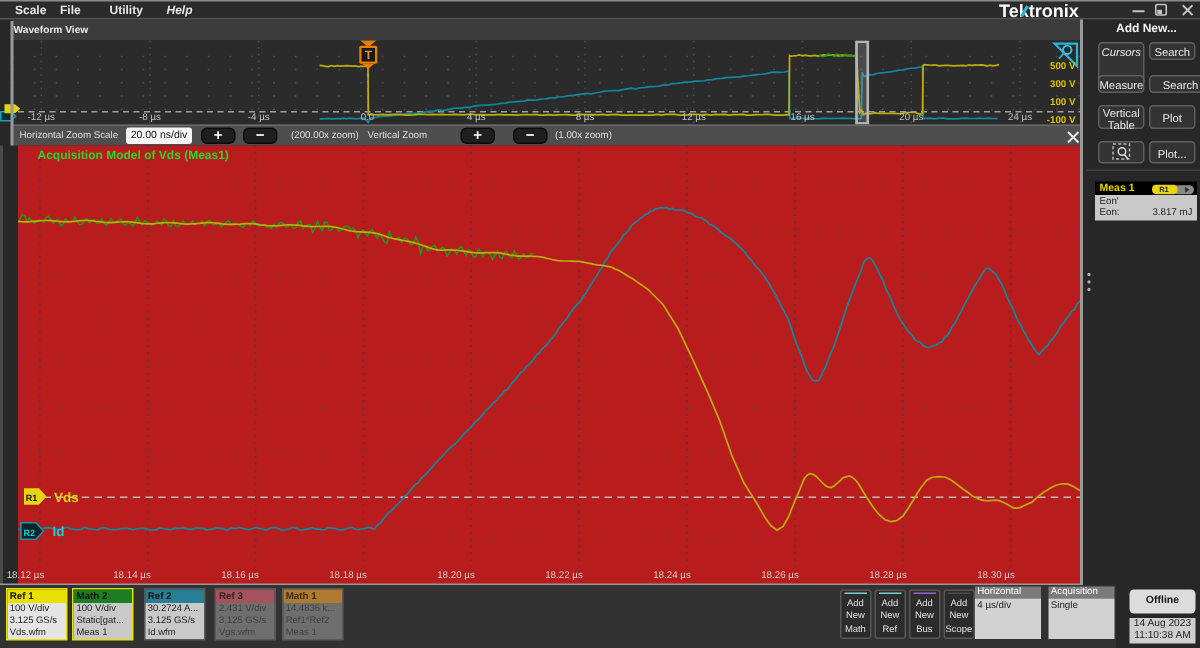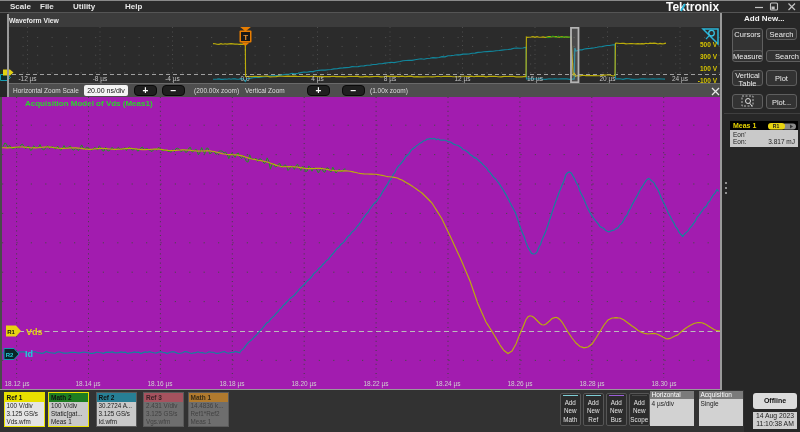--- a/index.html
+++ b/index.html
@@ -9,21 +9,21 @@
 #logo{left:666px;top:0px;font-size:12px;font-weight:bold;color:#fafafa;letter-spacing:0px;}
 #tabbar{left:8px;top:13px;width:712px;height:14px;background:#3c3c3c;}
 #tabtext{left:9px;top:17px;font-size:6.8px;font-weight:bold;color:#ececec;}
 #ovwrap{left:8px;top:27px;width:712px;height:56px;background:#2b2b2b;}
 .ovax{position:absolute;right:3px;font-size:6.5px;color:#d6c400;font-weight:bold;}
 .ovt{position:absolute;top:48px;width:32px;text-align:center;font-size:6.5px;color:#c2c2c2;}
 #zoombar{left:8px;top:83px;width:712px;height:14px;background:#4e4e4e;border-top:1px solid #6a6a6a;font-size:6.5px;color:#dedede;}
 .zb{position:absolute;top:3px;}
 .zbtn{position:absolute;top:1px;width:23px;height:11px;background:#1f1f1f;border:1px solid #0a0a0a;border-radius:4px;color:#fff;text-align:center;line-height:9.5px;font-size:10px;font-weight:bold;}
 #zinput{position:absolute;left:76px;top:1px;width:44px;height:11px;background:#f4f4f4;border-radius:2px;color:#111;font-size:7px;text-align:center;line-height:11px;}
-#maingraph{left:2px;top:97px;width:760px;height:293px;background:#a21caf;}
+#maingraph{left:12px;top:97px;width:760px;height:293px;background:#b91c1c;}
 #gtitle{left:25px;top:99px;font-size:8px;font-weight:bold;color:#2dd42d;}
 .axlab{position:absolute;right:2px;font-size:6.5px;color:#cdbc00;text-align:right;}
 .tlab{position:absolute;top:380px;width:36px;text-align:center;font-size:6.5px;color:#cfcfcf;}
 #winborderL{left:0;top:97px;width:1.5px;height:293px;background:#4a4a4a;}
 #winborderL2{left:7px;top:14px;width:1.5px;height:83px;background:#9a9a9a;}
 #winborderR{left:720px;top:13px;width:2px;height:377px;background:#9a9a9a;}
 #winborderB{left:0;top:388.5px;width:722px;height:2px;background:#9a9a9a;}
 #sidebar{left:722px;top:13px;width:78px;height:377px;background:#272727;}
 #sidebar2{left:744px;top:390px;width:56px;height:42px;background:#272727;}
 .sbtn{position:absolute;background:#333333;border:1px solid #5f5f5f;border-radius:3px;color:#ececec;font-size:7.5px;text-align:center;}
@@ -42,21 +42,21 @@
 .panel .b{height:27px;background:#d2d2d2;color:#222;font-size:6.5px;padding:1px 2px;}
 #offline{left:753px;top:392.5px;width:44px;height:16px;background:#dcdcdc;border-radius:3px;color:#111;font-size:7px;font-weight:bold;text-align:center;line-height:16px;}
 #datetime{left:753px;top:411.5px;width:44px;height:17.5px;background:#cfcfcf;color:#222;font-size:6.8px;text-align:center;line-height:8.8px;white-space:nowrap;}
 </style></head><body>
 <div id="app">
   <div class="abs" id="menubar"></div>
   <div class="abs" style="left:0;top:0;width:800px;height:1px;background:#8a8a8a;"></div>
   <div class="menu" style="left:10px;">Scale</div>
   <div class="menu" style="left:40px;">File</div>
   <div class="menu" style="left:73px;">Utility</div>
-  <div class="menu" style="left:125px;">Help</div>
+  <div class="menu" style="left:111px;font-style:italic;">Help</div>
   <div class="abs" id="logo">Tektronix</div>
   <svg class="abs" style="left:666px;top:0;width:60px;height:13px" viewBox="0 0 60 13">
     <line x1="19" y1="4" x2="15" y2="11" stroke="#2ab5d8" stroke-width="2"></line>
   </svg>
   <svg class="abs" style="left:748px;top:0;width:52px;height:13px" viewBox="0 0 52 13">
     <line x1="7" y1="7.5" x2="15" y2="7.5" stroke="#c4c4c4" stroke-width="1.2"></line>
     <rect x="22.5" y="3" width="7" height="7" rx="1" fill="none" stroke="#c4c4c4" stroke-width="1.1"></rect>
       <rect x="23.5" y="6.5" width="3.2" height="2.8" fill="#c4c4c4"></rect>
     <path d="M40.5 3.5 L47 10 M47 3.5 L40.5 10" stroke="#c4c4c4" stroke-width="1.2"></path>
   </svg>
@@ -189,21 +189,21 @@
 <div class="tlab" style="left:574px">18.28 µs</div>
 <div class="tlab" style="left:646px">18.30 µs</div>
 
   <div class="abs" id="winborderL"></div>
   <div class="abs" id="winborderL2"></div>
   <div class="abs" id="winborderR"></div>
   <div class="abs" id="winborderB"></div>
 
   <div class="abs" id="sidebar"></div>
   <div class="abs" id="addnew">Add New...</div>
-  <div class="sbtn" style="left:732px;top:28px;width:31px;height:29px;line-height:12px;">Cursors</div>
+  <div class="sbtn" style="left:732px;top:28px;width:31px;height:29px;line-height:12px;font-style:italic;">Cursors</div>
   <div class="sbtn" style="left:766px;top:28px;width:31px;height:12px;line-height:12px;">Search</div>
   <div class="sbtn" style="left:732px;top:49.5px;width:31px;height:12.5px;line-height:12.5px;">Measure</div>
   <div class="sbtn" style="left:766px;top:49.5px;width:42px;height:12.5px;line-height:12.5px;">Search</div>
   <div class="sbtn" style="left:732px;top:69.5px;width:31px;height:16.5px;line-height:8px;padding-top:1px;">Vertical Table</div>
   <div class="sbtn" style="left:766px;top:69.5px;width:31px;height:16.5px;line-height:15px;">Plot</div>
   <div class="sbtn" style="left:732px;top:93.5px;width:31px;height:15px;"><svg width="29" height="13">
         <rect x="9" y="1" width="11" height="10" fill="none" stroke="#bbb" stroke-width="1" stroke-dasharray="2,1.5"></rect>
         <circle cx="15" cy="6" r="2.5" fill="none" stroke="#ddd" stroke-width="1"></circle>
         <path d="M16.5 8 L19 11" stroke="#ddd" stroke-width="1"></path>
       </svg></div>

